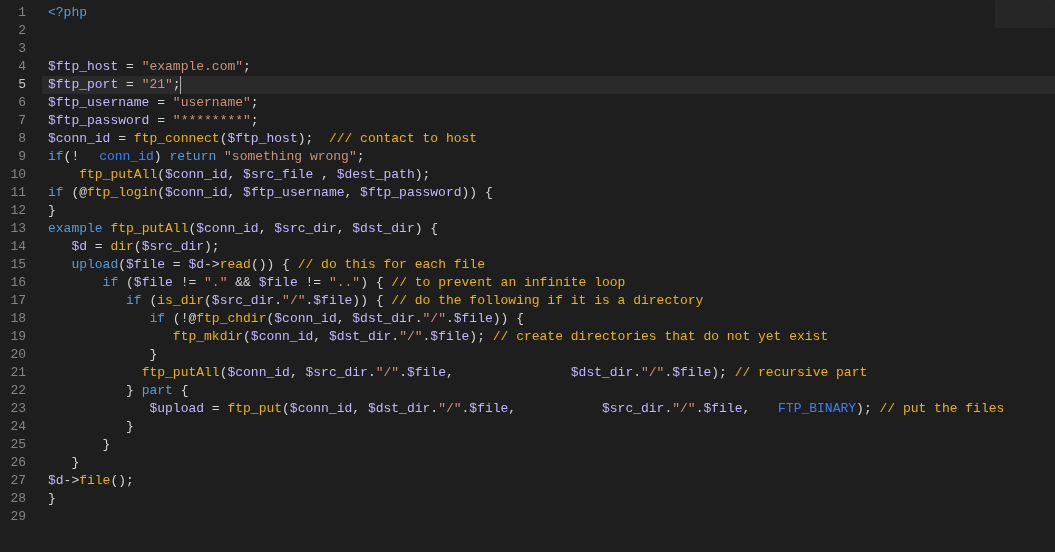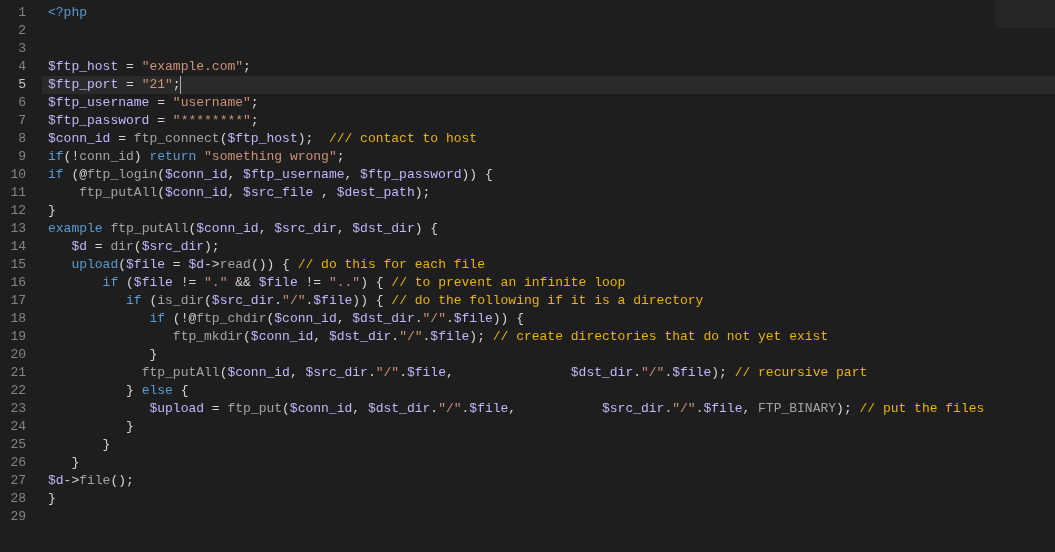--- a/index.html
+++ b/index.html
@@ -37,25 +37,25 @@
       white-space: pre;
       padding-left: 6px;
       position: relative;
     }
     .line.hl {
       background: #2a2a2a;
     }
     .tok-kw { color: #569cd6; }
     .tok-var { color: #c4b5fd; }
     .tok-str { color: #ce9178; }
-    .tok-fn { color: #a3a3a3; }
+    .tok-fn { color: #eab308; }
     .tok-cmt { color: #eab308; }
     .tok-op { color: #d4d4d4; }
     .tok-pun { color: #d4d4d4; }
-    .tok-const { color: #a3a3a3; }
+    .tok-const { color: #3b82f6; margin-left: 20px; }
     .cursor {
       border-left: 1px solid #aeafad;
       height: 100%;
       display: inline-block;
       vertical-align: top;
       margin-left: -1px;
     }
     .minimap-overlay {
       position: absolute;
       top: 0;
@@ -105,33 +105,33 @@
     <div class="minimap-overlay"></div>
   <div class="line"><span class="tok-kw">&lt;?php</span></div>
       <div class="line"></div>
       <div class="line"></div>
       <div class="line"><span class="tok-var">$ftp_host</span><span class="tok-op"> = </span><span class="tok-str">"example.com"</span><span class="tok-pun">;</span></div>
       <div class="line hl"><span class="tok-var">$ftp_port</span><span class="tok-op"> = </span><span class="tok-str">"21"</span><span class="tok-pun">;</span><span class="cursor"></span></div>
       <div class="line"><span class="tok-var">$ftp_username</span><span class="tok-op"> = </span><span class="tok-str">"username"</span><span class="tok-pun">;</span></div>
       <div class="line"><span class="tok-var">$ftp_password</span><span class="tok-op"> = </span><span class="tok-str">"********"</span><span class="tok-pun">;</span></div>
       <div class="line"><span class="tok-var">$conn_id</span><span class="tok-op"> = </span><span class="tok-fn">ftp_connect</span><span class="tok-pun">(</span><span class="tok-var">$ftp_host</span><span class="tok-pun">);  </span><span class="tok-cmt">/// contact to host</span></div>
       <div class="line"><span class="tok-kw">if</span><span class="tok-op">(!</span><span class="tok-const">conn_id</span><span class="tok-pun">) </span><span class="tok-kw">return</span><span class="tok-op"> </span><span class="tok-str">"something wrong"</span><span class="tok-pun">;</span></div>
+      <div class="line"><span class="tok-op">    </span><span class="tok-fn">ftp_putAll</span><span class="tok-pun">(</span><span class="tok-var">$conn_id</span><span class="tok-pun">, </span><span class="tok-var">$src_file</span><span class="tok-pun"> , </span><span class="tok-var">$dest_path</span><span class="tok-pun">);</span></div>
       <div class="line"><span class="tok-kw">if</span><span class="tok-op"> (@</span><span class="tok-fn">ftp_login</span><span class="tok-pun">(</span><span class="tok-var">$conn_id</span><span class="tok-pun">, </span><span class="tok-var">$ftp_username</span><span class="tok-pun">, </span><span class="tok-var">$ftp_password</span><span class="tok-pun">)) {</span></div>
-      <div class="line"><span class="tok-op">    </span><span class="tok-fn">ftp_putAll</span><span class="tok-pun">(</span><span class="tok-var">$conn_id</span><span class="tok-pun">, </span><span class="tok-var">$src_file</span><span class="tok-pun"> , </span><span class="tok-var">$dest_path</span><span class="tok-pun">);</span></div>
       <div class="line"><span class="tok-pun">}</span></div>
       <div class="line"><span class="tok-kw">example</span><span class="tok-op"> </span><span class="tok-fn">ftp_putAll</span><span class="tok-pun">(</span><span class="tok-var">$conn_id</span><span class="tok-pun">, </span><span class="tok-var">$src_dir</span><span class="tok-pun">, </span><span class="tok-var">$dst_dir</span><span class="tok-pun">) {</span></div>
       <div class="line"><span class="tok-op">   </span><span class="tok-var">$d</span><span class="tok-op"> = </span><span class="tok-fn">dir</span><span class="tok-pun">(</span><span class="tok-var">$src_dir</span><span class="tok-pun">);</span></div>
       <div class="line"><span class="tok-op">   </span><span class="tok-kw">upload</span><span class="tok-pun">(</span><span class="tok-var">$file</span><span class="tok-op"> = </span><span class="tok-var">$d</span><span class="tok-op">-&gt;</span><span class="tok-fn">read</span><span class="tok-pun">()) { </span><span class="tok-cmt">// do this for each file</span></div>
       <div class="line"><span class="tok-op">       </span><span class="tok-kw">if</span><span class="tok-pun"> (</span><span class="tok-var">$file</span><span class="tok-op"> != </span><span class="tok-str">"."</span><span class="tok-op"> &amp;&amp; </span><span class="tok-var">$file</span><span class="tok-op"> != </span><span class="tok-str">".."</span><span class="tok-pun">) { </span><span class="tok-cmt">// to prevent an infinite loop</span></div>
       <div class="line"><span class="tok-op">          </span><span class="tok-kw">if</span><span class="tok-pun"> (</span><span class="tok-fn">is_dir</span><span class="tok-pun">(</span><span class="tok-var">$src_dir</span><span class="tok-op">.</span><span class="tok-str">"/"</span><span class="tok-op">.</span><span class="tok-var">$file</span><span class="tok-pun">)) { </span><span class="tok-cmt">// do the following if it is a directory</span></div>
       <div class="line"><span class="tok-op">             </span><span class="tok-kw">if</span><span class="tok-op"> (!@</span><span class="tok-fn">ftp_chdir</span><span class="tok-pun">(</span><span class="tok-var">$conn_id</span><span class="tok-pun">, </span><span class="tok-var">$dst_dir</span><span class="tok-op">.</span><span class="tok-str">"/"</span><span class="tok-op">.</span><span class="tok-var">$file</span><span class="tok-pun">)) {</span></div>
       <div class="line"><span class="tok-op">                </span><span class="tok-fn">ftp_mkdir</span><span class="tok-pun">(</span><span class="tok-var">$conn_id</span><span class="tok-pun">, </span><span class="tok-var">$dst_dir</span><span class="tok-op">.</span><span class="tok-str">"/"</span><span class="tok-op">.</span><span class="tok-var">$file</span><span class="tok-pun">); </span><span class="tok-cmt">// create directories that do not yet exist</span></div>
       <div class="line"><span class="tok-pun">             }</span></div>
       <div class="line"><span class="tok-op">            </span><span class="tok-fn">ftp_putAll</span><span class="tok-pun">(</span><span class="tok-var">$conn_id</span><span class="tok-pun">, </span><span class="tok-var">$src_dir</span><span class="tok-op">.</span><span class="tok-str">"/"</span><span class="tok-op">.</span><span class="tok-var">$file</span><span class="tok-pun">,               </span><span class="tok-var">$dst_dir</span><span class="tok-op">.</span><span class="tok-str">"/"</span><span class="tok-op">.</span><span class="tok-var">$file</span><span class="tok-pun">); </span><span class="tok-cmt">// recursive part</span></div>
-      <div class="line"><span class="tok-pun">          } </span><span class="tok-kw">else</span><span class="tok-pun"> {</span></div>
+      <div class="line"><span class="tok-pun">          } </span><span class="tok-kw">part</span><span class="tok-pun"> {</span></div>
       <div class="line"><span class="tok-op">             </span><span class="tok-var">$upload</span><span class="tok-op"> = </span><span class="tok-fn">ftp_put</span><span class="tok-pun">(</span><span class="tok-var">$conn_id</span><span class="tok-pun">, </span><span class="tok-var">$dst_dir</span><span class="tok-op">.</span><span class="tok-str">"/"</span><span class="tok-op">.</span><span class="tok-var">$file</span><span class="tok-pun">,           </span><span class="tok-var">$src_dir</span><span class="tok-op">.</span><span class="tok-str">"/"</span><span class="tok-op">.</span><span class="tok-var">$file</span><span class="tok-pun">, </span><span class="tok-const">FTP_BINARY</span><span class="tok-pun">); </span><span class="tok-cmt">// put the files</span></div>
       <div class="line"><span class="tok-pun">          }</span></div>
       <div class="line"><span class="tok-pun">       }</span></div>
       <div class="line"><span class="tok-pun">   }</span></div>
       <div class="line"><span class="tok-var">$d</span><span class="tok-op">-&gt;</span><span class="tok-fn">file</span><span class="tok-pun">();</span></div>
       <div class="line"><span class="tok-pun">}</span></div>
       <div class="line"></div>
     </div>
 </div>
 

